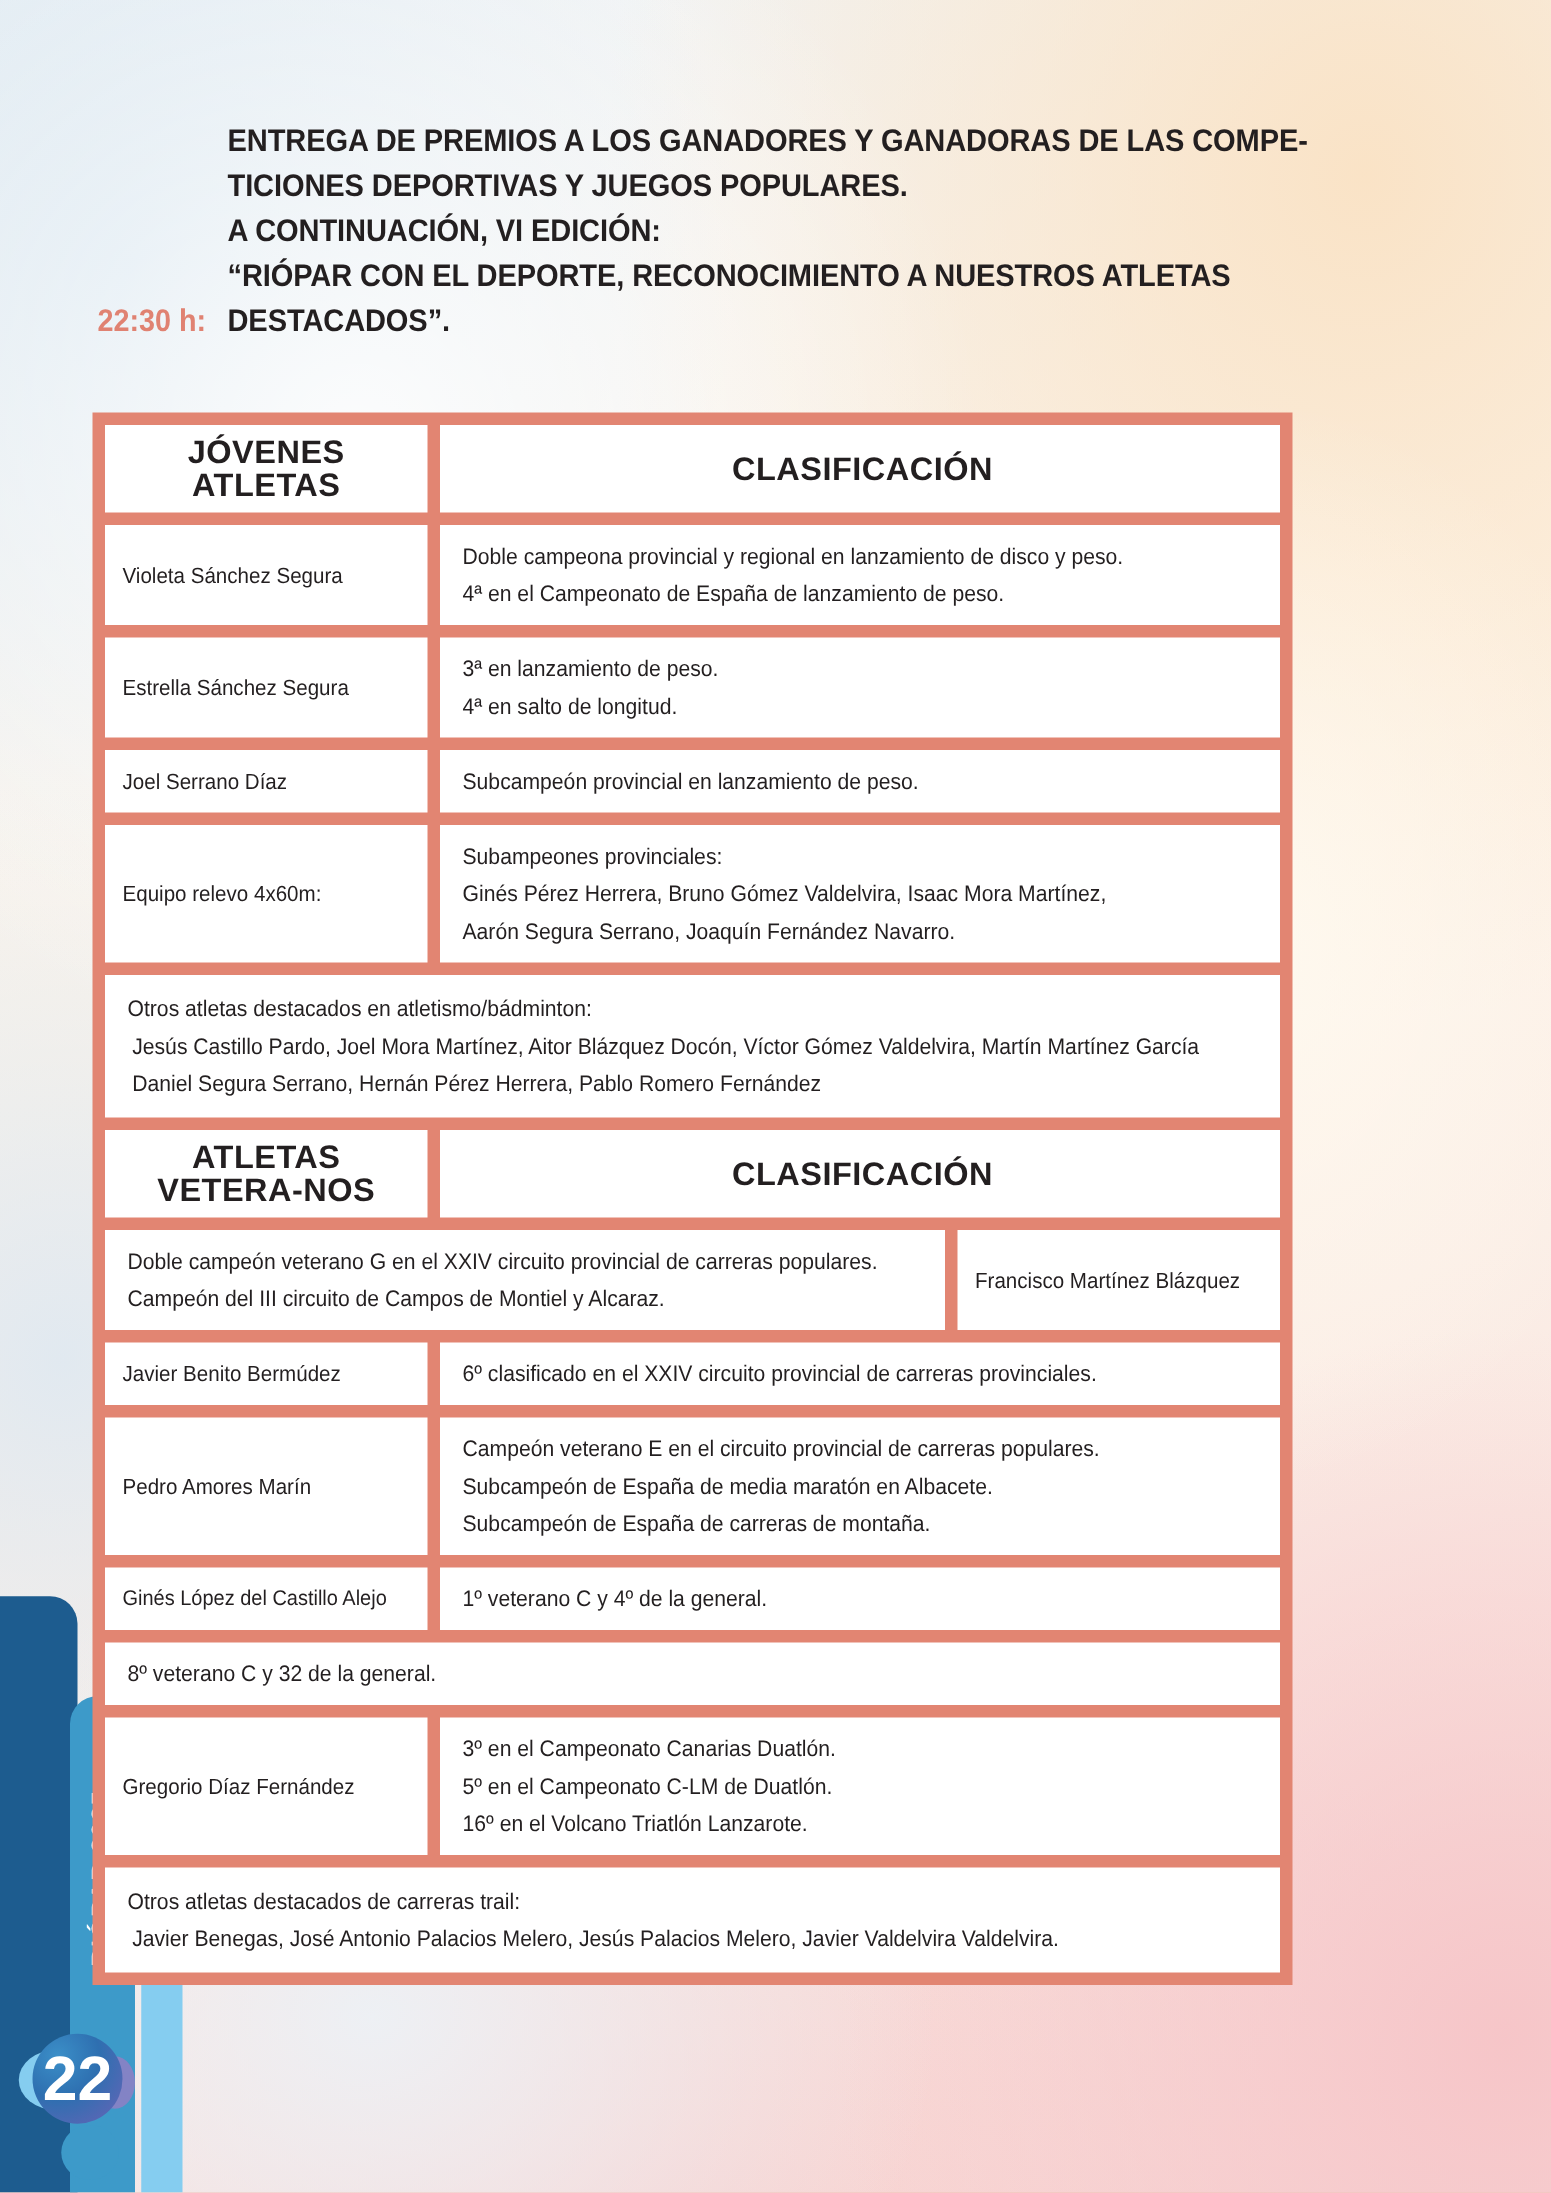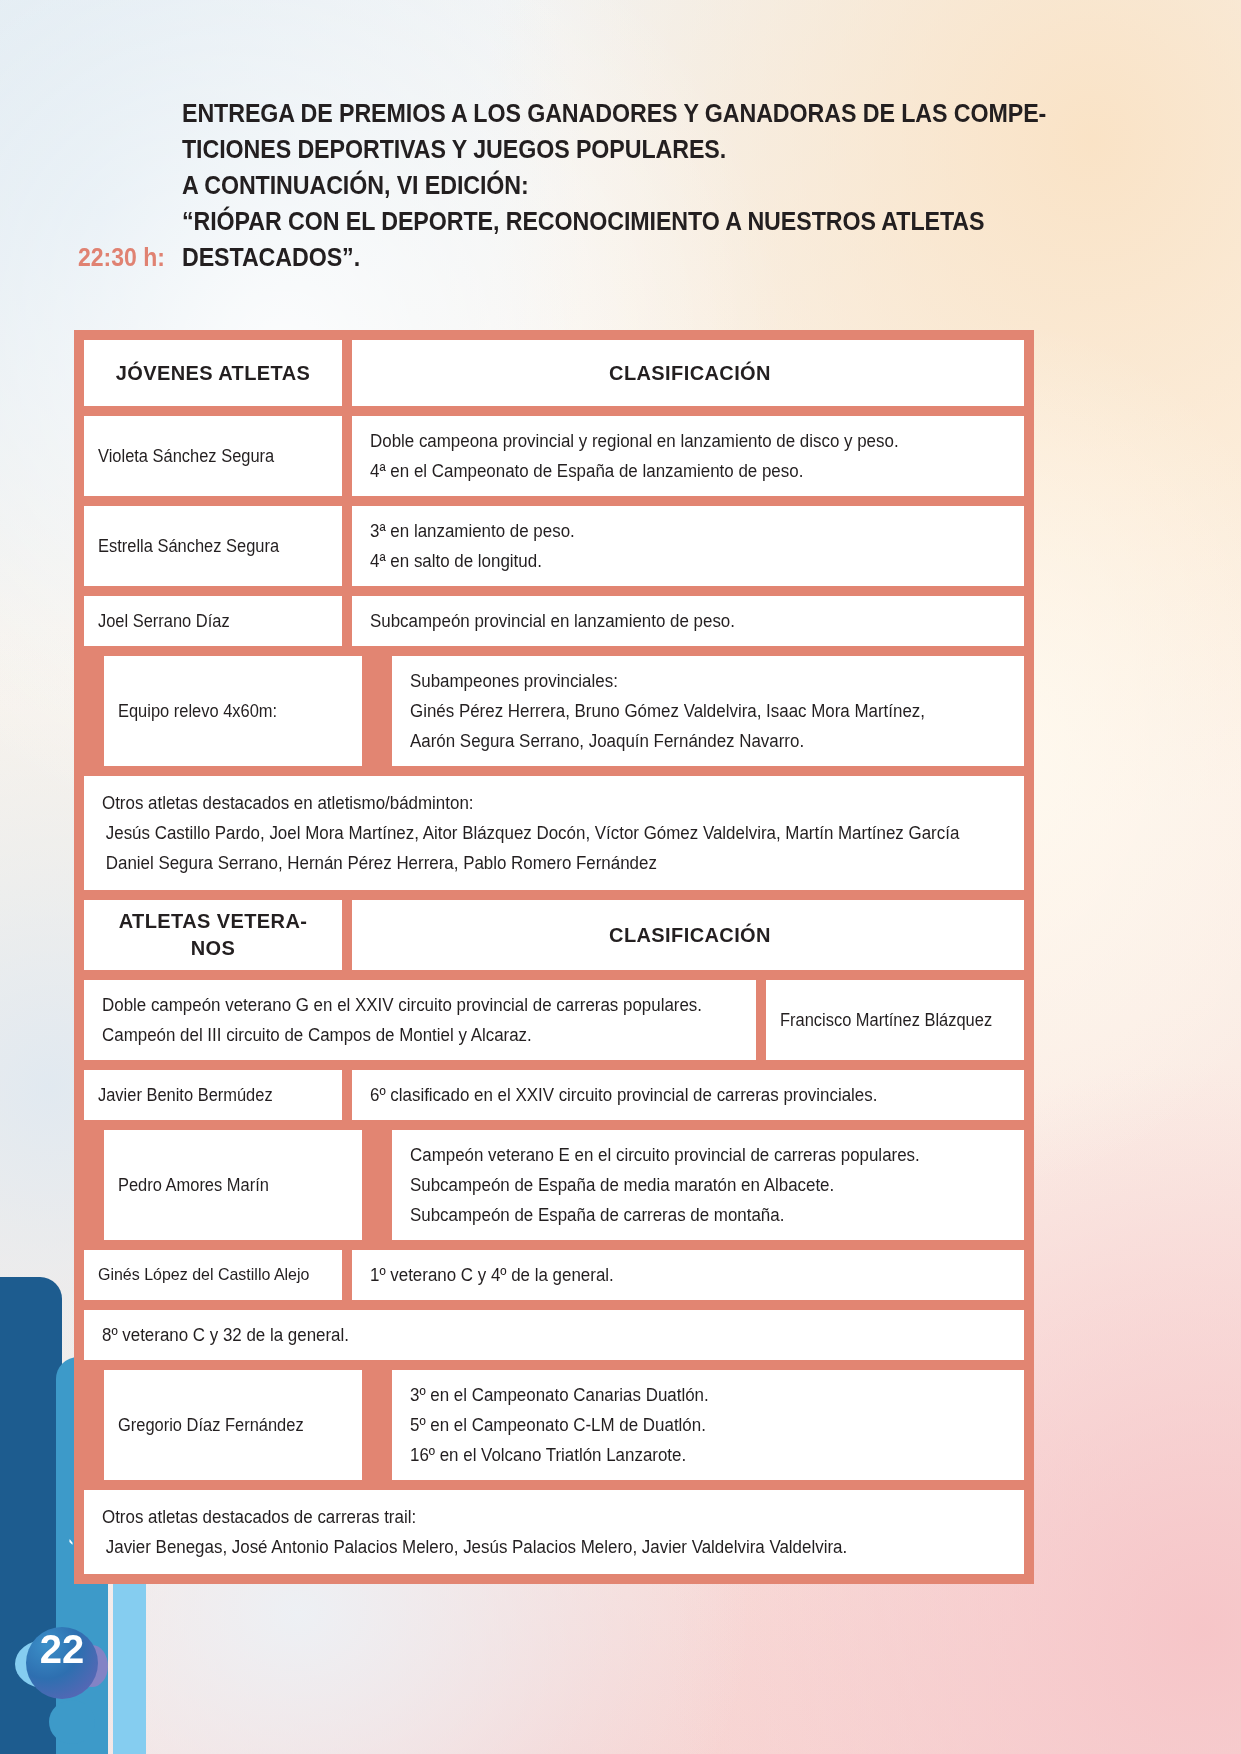--- a/index.html
+++ b/index.html
@@ -145,23 +145,24 @@
   }
   .pg-circle {
     position: absolute;
     left: 26px;
     top: 1627px;
     width: 72px;
     height: 72px;
     border-radius: 50%;
     background: radial-gradient(circle at 28% 25%, #3b8fc8 0%, #2e6fb0 45%, #6a63b8 100%);
     display: flex;
+    align-items: center;
     justify-content: center;
     color: #ffffff;
-    font-size: 40px;
+    font-size: 50px;
     font-weight: bold;
     font-family: "Liberation Sans", sans-serif;
   }
 
   
   .headline {
     position: absolute;
     left: 78px;
     top: 95px;
     width: 1000px;
@@ -234,21 +235,21 @@
     padding: 12px 18px;
   }
 
   .hdr {
     align-items: center;
     justify-content: center;
     text-align: center;
     min-height: 60px;
   }
   .hdr-text {
-    font-size: 20px;
+    font-size: 26px;
     font-weight: bold;
     color: #231f20;
     letter-spacing: 0.4px;
     line-height: 27px;
     font-family: "Liberation Sans Narrow", "Liberation Sans", sans-serif;
   }
 
   .body-text {
     font-size: 18px;
     color: #231f20;
@@ -273,21 +274,21 @@
     transform-origin: left center;
     white-space: nowrap;
   }
   .note-item {
     padding-left: 4px;
   }
 
   .h-56  { min-height: 56px; }
   .h-66  { min-height: 66px; }
   .h-76  { min-height: 76px; }
-  .h-96  { min-height: 96px; margin-left: 20px; }
+  .h-96  { min-height: 96px; }
 </style>
 </head>
 <body>
 
 <div id="page">
   <div class="bg-base"></div>
   <div class="bg-wash-a"></div>
   <div class="bg-wash-b"></div>
   <div class="bg-wash-c"></div>
 </div>

